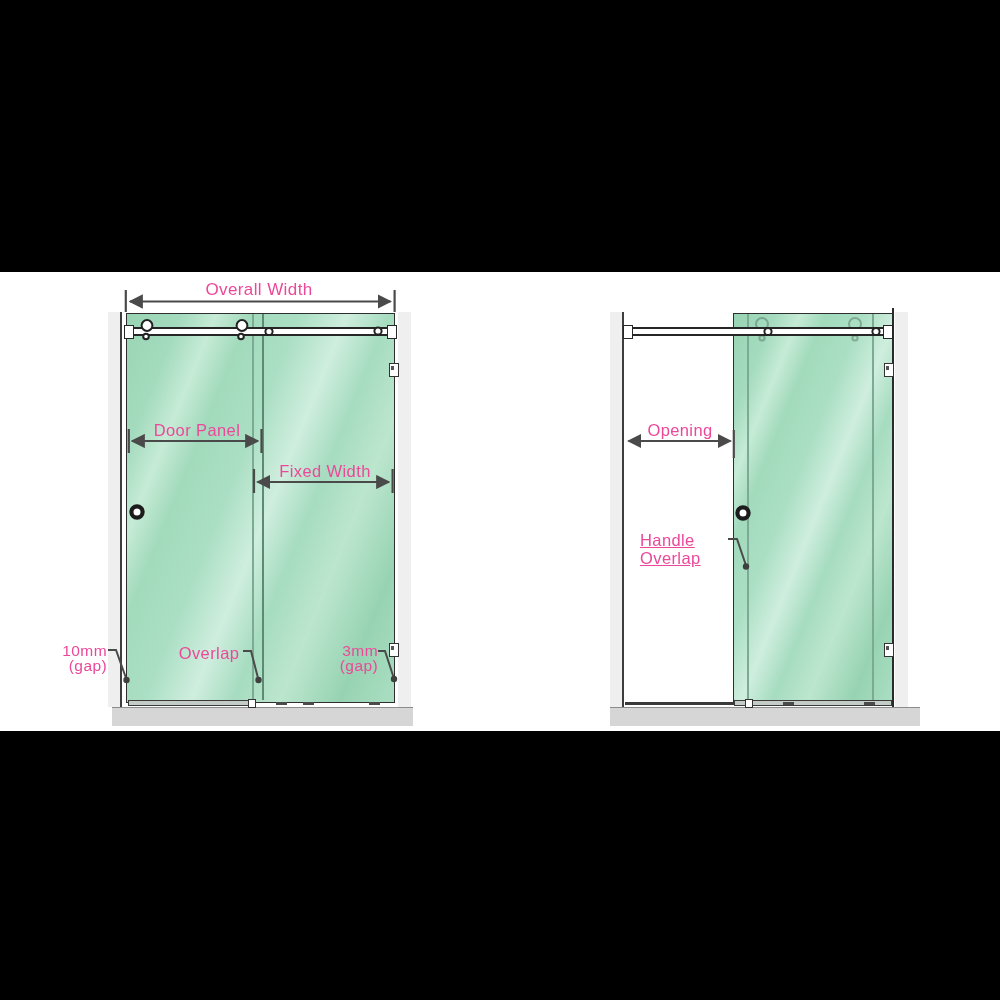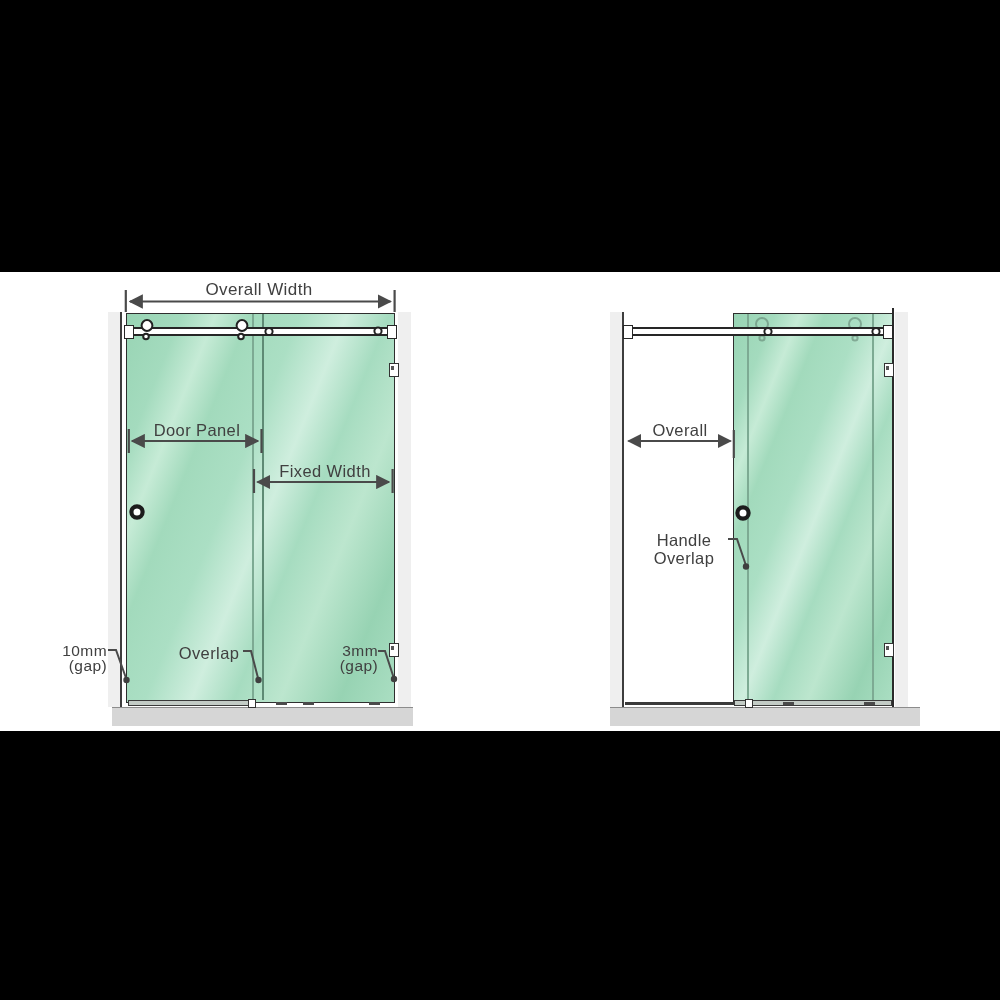--- a/index.html
+++ b/index.html
@@ -37,26 +37,26 @@
   .clip .pin{position:absolute;left:1px;top:2px;width:3px;height:4px;background:#555;}
   .bstrip{position:absolute;height:4px;background:#c3ccc6;border:1px solid #3a3a3a;}
   .guide{position:absolute;width:6px;height:7px;background:#fff;border:1.4px solid #333;}
   .dash{position:absolute;height:3px;background:#4a4a4a;}
   .thresh{position:absolute;height:2.5px;background:#3a3a3a;}
 
   
   .floor{position:absolute;height:18px;background:#d6d6d6;border-top:1.6px solid #8c8c8c;}
 
   
-  .lbl{position:absolute;white-space:nowrap;color:#404040;letter-spacing:.4px;}
+  .lbl{position:absolute;white-space:nowrap;color:#ec4899;letter-spacing:.4px;}
   .lbl.center{transform:translateX(-50%);}
   .lbl.big{font-size:17px;}
   .lbl.mid{font-size:16.5px;}
   .lbl.small{font-size:15.5px;line-height:15px;text-align:right;}
-  .lbl.two{line-height:18px;text-align:center;}
+  .lbl.two{line-height:18px;text-align:left;text-decoration:underline;}
 
   svg.layer{position:absolute;left:0;top:0;}
   .z1{z-index:1}.z2{z-index:2}.z3{z-index:3}.z4{z-index:4}.z5{z-index:5}.z6{z-index:6}.z7{z-index:7}.z10{z-index:10}
 </style>
 </head>
 <body>
 
 <div class="screen">
 
   <div class="wall edge-r z2" style="left:108px;top:312px;width:12px;height:395px;"></div>
@@ -185,21 +185,21 @@
   <div class="lbl small z7" style="left:50px;top:643px;width:57px;">
     <span>10mm</span><br>
     <span>(gap)</span>
   </div>
   <div class="lbl mid center z7" style="left:209px;top:644px;">Overlap</div>
   <div class="lbl small z7" style="left:325px;top:643px;width:53px;">
     <span>3mm</span><br>
     <span>(gap)</span>
   </div>
 
-  <div class="lbl mid center z7" style="left:680px;top:421px;">Overall</div>
+  <div class="lbl mid center z7" style="left:680px;top:421px;">Opening</div>
   <div class="lbl mid two z7" style="left:640px;top:531px;width:88px;">
     <span>Handle</span><br>
     <span>Overlap</span>
   </div>
 
   <div class="band top z10"></div>
   <div class="band bottom z10"></div>
 </div>
 
 </body></html>

